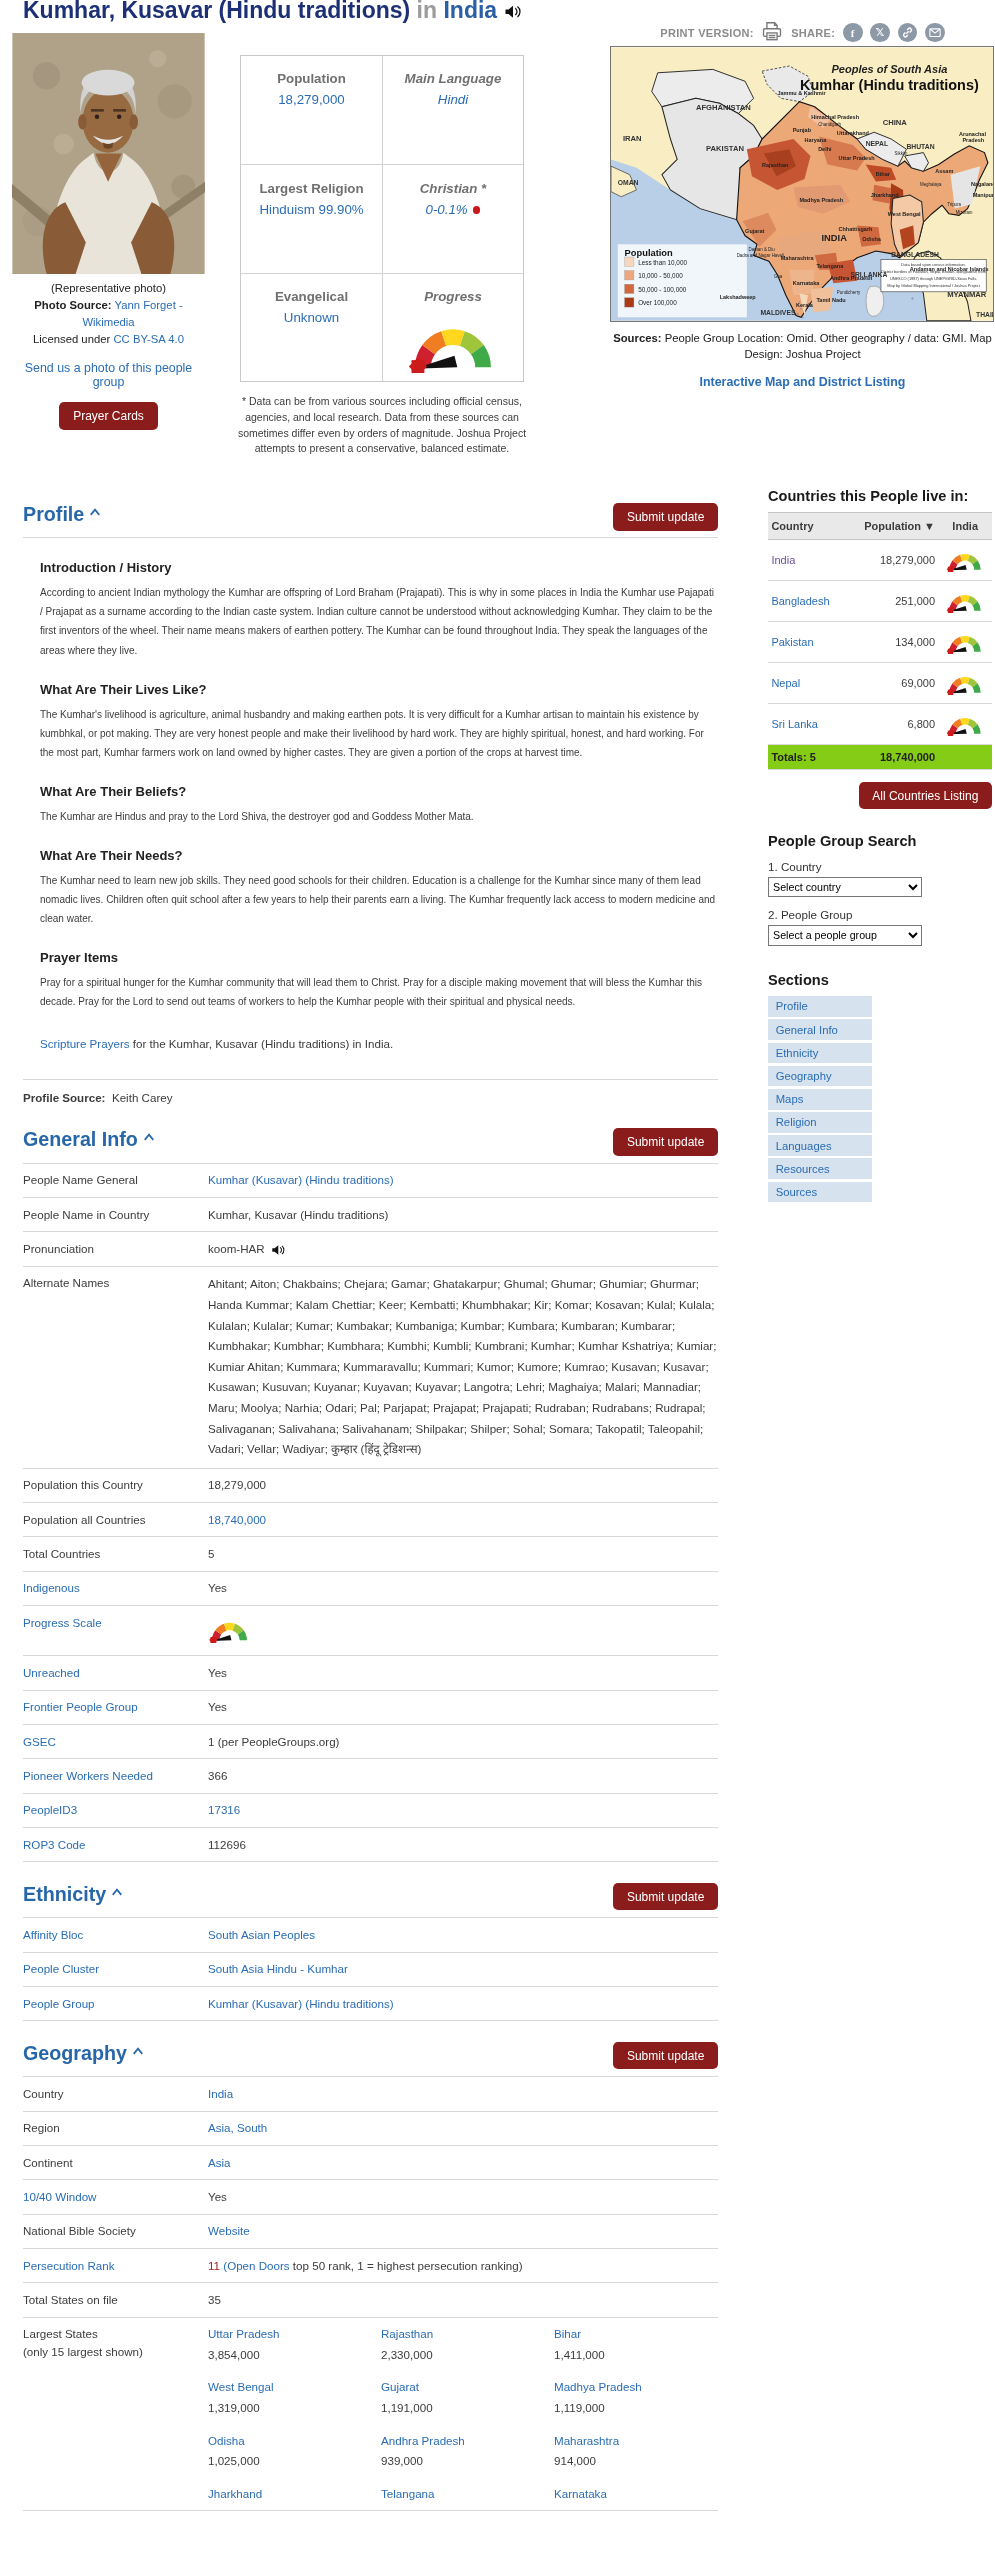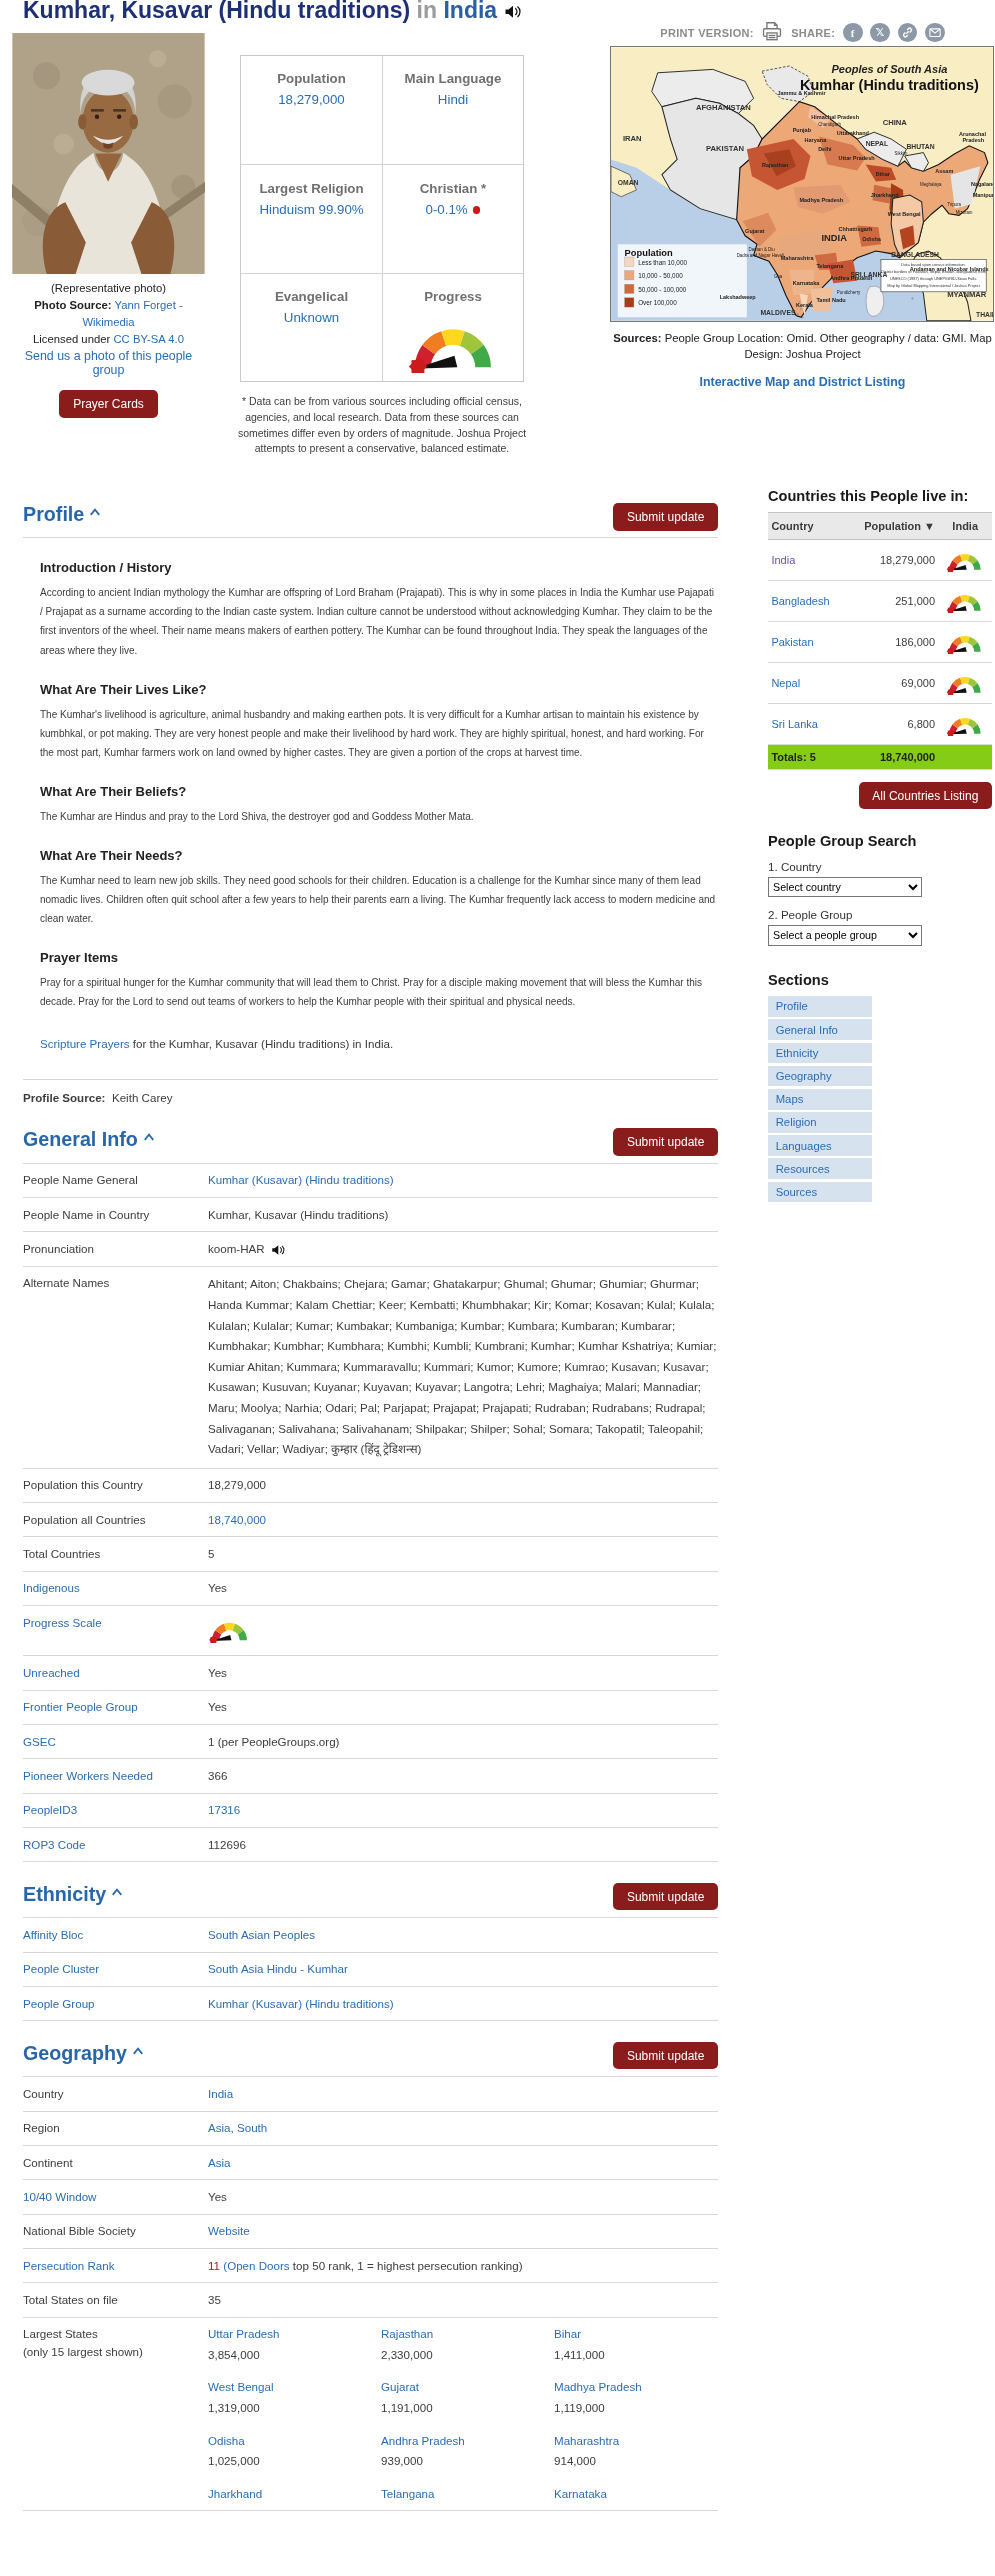--- a/index.html
+++ b/index.html
@@ -15,28 +15,28 @@
   .b{font-weight:bold;}
   
   .top-area{position:relative;height:462px;}
   h1{position:absolute;left:23px;top:-3.4px;margin:0;font-size:23px;font-weight:bold;color:var(--navy);white-space:nowrap;}
   h1 .in-word{color:#9b9b9b;font-weight:bold;}
   h1 .country{color:#2a5fa5;}
   h1 .spk{vertical-align:-1.7px;margin-left:6.8px;}
   .photo-block{position:absolute;left:12px;top:33px;width:193px;text-align:center;}
   .photo-frame{width:193px;height:241px;display:block;}
   .photo-cap{margin-top:6px;font-size:11.3px;line-height:1.5;color:#222;}
-  .send-link{display:block;margin-top:1px;font-size:12.4px;color:var(--link);}
+  .send-link{display:block;margin-top:13px;font-size:12.4px;color:var(--link);}
   .btn-maroon{display:inline-block;background:var(--maroon);color:#fff;border:none;border-radius:5.1px;
               padding:6.8px 13.7px;font-size:12px;font-family:inherit;cursor:pointer;}
   .prayer-btn{margin-top:13.7px;}
   .stats-table{position:absolute;left:240px;top:55px;width:284px;height:327px;
                border:0.9px solid #c9c9c9;display:grid;grid-template-columns:1fr 1fr;grid-template-rows:1fr 1fr 1fr;}
   .stat-cell{padding-top:15.4px;text-align:center;}
-  .stat-cell.cl{border-left:0.9px solid #d2d2d2;}
+  .stat-cell.cl{border-left:0.9px solid #d2d2d2;font-style:italic;}
   .stat-cell.ct{border-top:0.9px solid #d2d2d2;}
   .stat-label{font-size:13.3px;font-weight:bold;color:var(--muted);}
   .stat-value{margin-top:6px;font-size:13.3px;color:var(--link);}
   .red-dot{display:inline-block;width:7.7px;height:7.7px;border-radius:50%;background:#cc1719;margin-left:5.1px;}
   .footnote{position:absolute;left:233px;top:394px;width:298px;text-align:center;
             font-size:10.5px;line-height:1.5;color:#3c3c3c;}
   .map-block{position:absolute;left:610px;top:20.5px;width:385px;}
   .print-share{display:flex;justify-content:center;align-items:center;gap:7.7px;height:24px;
                color:#8b8b8b;font-weight:bold;font-size:11px;letter-spacing:0.3px;}
   .share-ic{width:19.7px;height:19.7px;border-radius:50%;background:#8e99a8;display:inline-flex;
@@ -566,21 +566,21 @@
           </tr>
           <tr>
             <td><a class="lnk">Bangladesh</a></td>
             <td class="r">251,000</td>
             <td class="c"><svg class="gauge gauge-sm" viewBox="0 0 64 44">
                 <use href="#gauge-sym"></use>
               </svg></td>
           </tr>
           <tr>
             <td><a class="lnk">Pakistan</a></td>
-            <td class="r">186,000</td>
+            <td class="r">134,000</td>
             <td class="c"><svg class="gauge gauge-sm" viewBox="0 0 64 44">
                 <use href="#gauge-sym"></use>
               </svg></td>
           </tr>
           <tr>
             <td><a class="lnk">Nepal</a></td>
             <td class="r">69,000</td>
             <td class="c"><svg class="gauge gauge-sm" viewBox="0 0 64 44">
                 <use href="#gauge-sym"></use>
               </svg></td>

